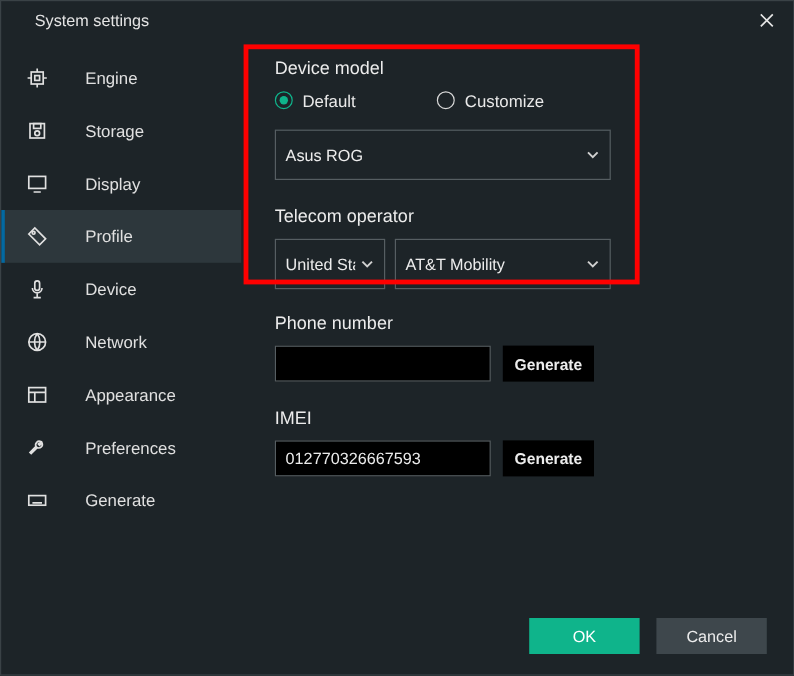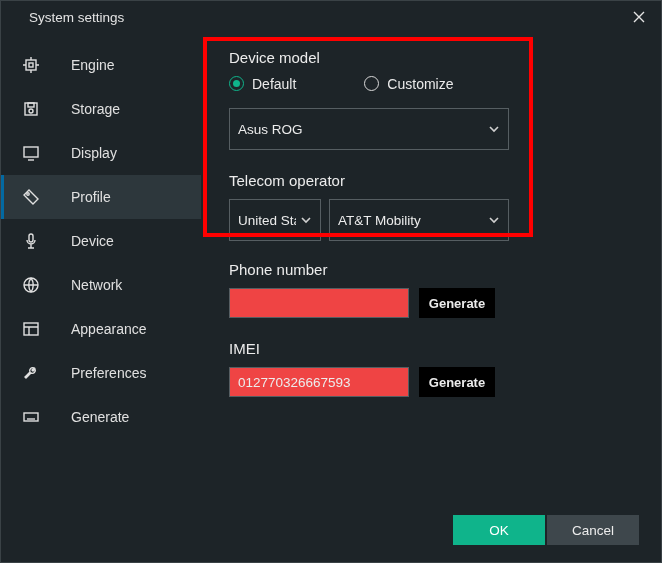--- a/index.html
+++ b/index.html
@@ -105,40 +105,40 @@
   .caret svg { stroke:#d0d0d0; stroke-width:1.6; fill:none; }
   .device-select { width: 280px; margin-bottom: 22px; }
   .telecom-row { display:flex; gap:8px; margin-bottom: 20px; }
   .telecom-country { width: 92px; }
   .telecom-carrier { width: 180px; }
   .text-gen-row { display:flex; gap:10px; align-items:center; margin-bottom: 22px; }
   .text-input {
     width: 180px; height: 30px;
     border: 1px solid #565e62;
     padding: 0 8px;
-    background: #ef4444;
+    background: #000000;
     color: #ececec;
     font-size: 13.5px;
     display:flex; align-items:center;
   }
   .btn-generate {
     width: 76px; height: 30px;
     background: #000000;
     border: none;
     color: #ececec;
     font-size: 13px;
     cursor: pointer;
     font-weight: bold;
   }
   .footer {
     position: absolute;
     bottom: 18px;
     right: 22px;
     display: flex;
-    gap: 2px;
+    gap: 14px;
   }
   .btn-ok {
     width: 92px; height: 30px;
     background: #0fb48b;
     color: #fff; border:none; cursor:pointer; font-size:13.5px;
   }
   .btn-cancel {
     width: 92px; height: 30px;
     background: #3e474c;
     color: #ececec; border:none; cursor:pointer; font-size:13.5px;

